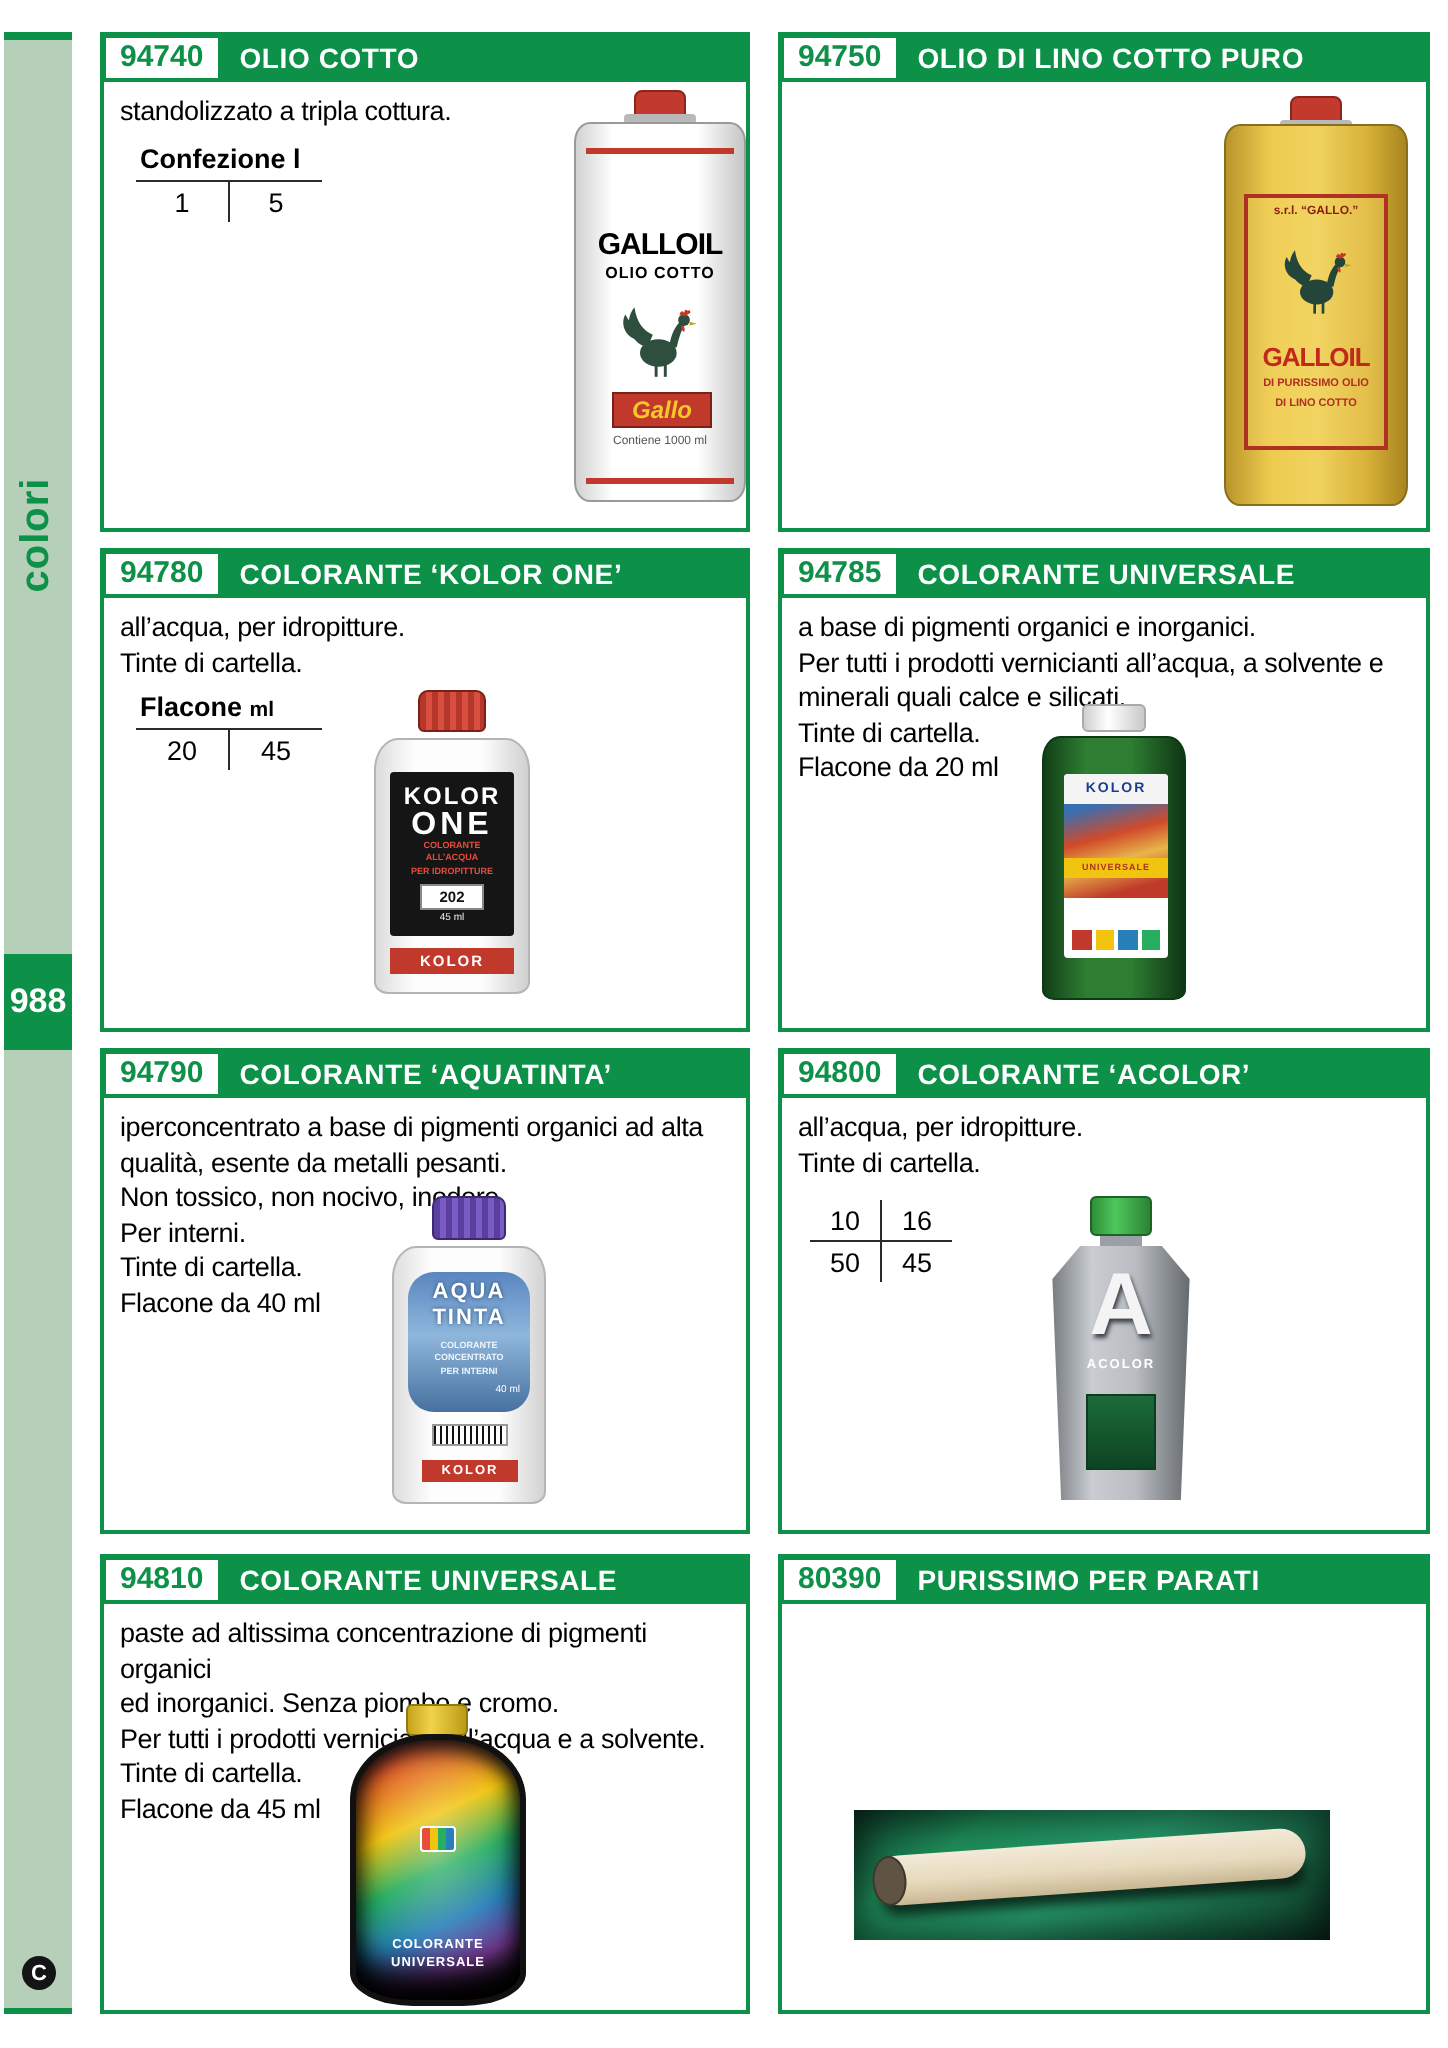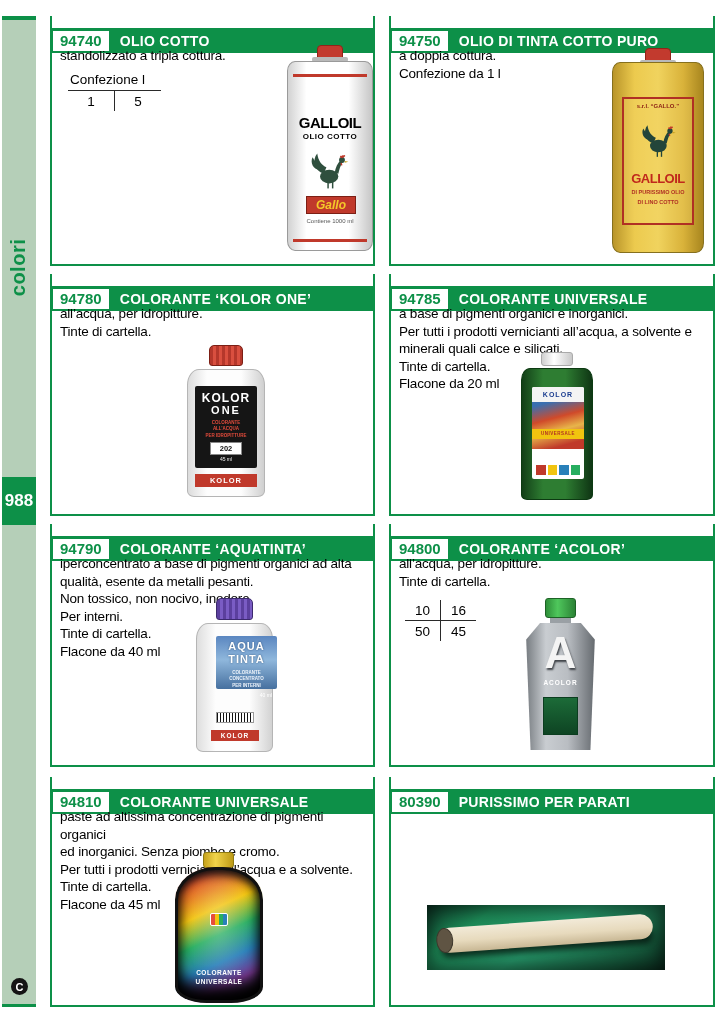--- a/index.html
+++ b/index.html
@@ -13,29 +13,29 @@
   .sidebar .cap-bottom{position:absolute;left:0;bottom:0;width:100%;height:3px;background:#0d9048;}
   .side-label{position:absolute;left:0;top:206px;width:34px;height:90px;display:flex;align-items:center;justify-content:center;}
   .side-label span{transform:rotate(-90deg);font-size:20px;font-weight:bold;color:#0d9048;letter-spacing:.5px;white-space:nowrap;}
   .page-num{position:absolute;left:0;top:461px;width:34px;height:48px;background:#0d9048;color:#fff;
             display:flex;align-items:center;justify-content:center;font-size:17px;font-weight:bold;}
   .copyright{position:absolute;left:9px;top:962px;width:17px;height:17px;border-radius:50%;background:#141414;
              color:#fff;font-size:11px;font-weight:bold;display:flex;align-items:center;justify-content:center;}
 
   
   .cell{position:absolute;background:#fff;border:2px solid #0d9048;border-top:none;box-sizing:border-box;}
-  .cell-head{position:absolute;left:-2px;top:0;right:-2px;height:25px;background:#0d9048;display:flex;align-items:center;margin-top:12px;}
+  .cell-head{position:absolute;left:-2px;top:0;right:-2px;height:25px;background:#0d9048;display:flex;align-items:center;}
   .code{margin-left:3px;background:#fff;color:#0d9048;font-weight:bold;font-size:15px;padding:1px 7px 2px;line-height:17px;}
   .cell-title{color:#fff;font-weight:bold;font-size:14px;margin-left:11px;letter-spacing:.3px;white-space:nowrap;}
   .desc{position:absolute;left:8px;top:31px;right:4px;margin:0;font-size:13.5px;line-height:1.3;
         letter-spacing:-.2px;white-space:pre-line;}
 
   
   .mini{position:absolute;border-collapse:collapse;font-size:13.5px;color:#000;}
-  .mini th{font-weight:normal;text-align:left;padding:0 6px 3px 2px;border-bottom:1.5px solid #2a2a2a;white-space:nowrap;}
+  .mini th{font-weight:bold;text-align:left;padding:0 6px 3px 2px;border-bottom:1.5px solid #2a2a2a;white-space:nowrap;}
   .mini td{width:46px;text-align:center;padding:3px 0 2px;}
   .mini td:first-child{border-right:1.5px solid #2a2a2a;}
   .mini .unit{font-size:10.5px;}
   .mini-c th{text-align:center;border-bottom:1.5px solid #2a2a2a;padding:0 9px 2px;vertical-align:middle;line-height:1.05;}
   .mini-c th:first-child,.mini-c td:first-child{border-right:1.5px solid #2a2a2a;}
   .mini-c td{width:auto;padding:3px 10px 2px;}
   .mini-c tr.r1 td{border-bottom:1.5px solid #2a2a2a;text-align:right;}
 
   
   .prod{position:absolute;}
@@ -63,21 +63,21 @@
   .ycan-l1{left:0;right:0;top:90px;text-align:center;font-size:5.5px;font-weight:bold;color:#b03024;}
   .ycan-l2{left:0;right:0;top:100px;text-align:center;font-size:5.5px;font-weight:bold;color:#b03024;}
 
   
   .rib-red{left:22px;top:0;width:34px;height:21px;border-radius:5px 5px 3px 3px;border:1px solid #7c1f15;
            background:repeating-linear-gradient(90deg,#b5372b 0 3px,#d94f3f 3px 6px);}
   .k1-body{left:0;top:24px;width:78px;height:128px;border:1px solid #b5b5b5;border-radius:12px 12px 7px 7px/16px 16px 6px 6px;
            background:linear-gradient(90deg,#dcdcdc,#fdfdfd 25%,#fdfdfd 70%,#d0d0d0);}
   .k1-label{left:7px;top:16px;width:62px;height:82px;background:#151515;border-radius:2px;color:#fff;}
   .k1-b1{left:0;right:0;top:5px;text-align:center;font-weight:bold;font-size:12px;letter-spacing:1px;}
-  .k1-b2{left:0;right:0;top:18px;text-align:center;font-weight:bold;font-size:11px;letter-spacing:2px;}
+  .k1-b2{left:0;right:0;top:18px;text-align:center;font-weight:bold;font-size:16px;letter-spacing:2px;}
   .k1-desc{left:0;right:0;top:34px;text-align:center;font-size:4.5px;line-height:1.4;color:#e74c3c;white-space:pre-line;font-weight:bold;}
   .k1-num{left:15px;top:56px;width:32px;background:#fff;color:#111;text-align:center;font-weight:bold;font-size:7.5px;
           border:1px solid #888;padding:1px 0;}
   .k1-size{left:0;right:0;top:70px;text-align:center;font-size:5px;color:#eee;}
   .k1-band{left:7px;top:104px;width:62px;height:13px;background:#c0392b;color:#fff;text-align:center;
            font-weight:bold;font-size:7.5px;line-height:13px;letter-spacing:1px;}
 
   
   .g-cap{left:20px;top:0;width:32px;height:14px;background:linear-gradient(90deg,#cfcfcf,#ffffff 40%,#c9c9c9);
          border:1px solid #aaa;border-radius:3px;}
@@ -90,21 +90,21 @@
   .g-label-band{left:0;right:0;top:42px;height:10px;background:#f1c40f;color:#b03024;text-align:center;
                 font-weight:bold;font-size:4.5px;line-height:10px;letter-spacing:.5px;}
   .g-chips{left:4px;right:4px;bottom:4px;height:10px;display:flex;gap:2px;}
   .g-chips i{flex:1;}
 
   
   .rib-purple{left:20px;top:0;width:37px;height:22px;border-radius:5px 5px 3px 3px;border:1px solid #3c2a6e;
               background:repeating-linear-gradient(90deg,#5b3f9e 0 3px,#7a5cc4 3px 6px);}
   .aq-body{left:0;top:25px;width:77px;height:129px;border:1px solid #b5b5b5;border-radius:12px 12px 7px 7px/16px 16px 6px 6px;
            background:linear-gradient(90deg,#dedede,#fdfdfd 25%,#fdfdfd 70%,#d2d2d2);}
-  .aq-label{left:19px;top:12px;width:61px;height:53px;border-radius:2px;color:#fff;
+  .aq-label{left:7px;top:12px;width:61px;height:70px;border-radius:13px;color:#fff;
             background:linear-gradient(180deg,#5a86c0,#8fb7dc 45%,#46709f);}
   .aq-b1{left:0;right:0;top:4px;text-align:center;font-weight:bold;font-size:11px;letter-spacing:1px;text-shadow:0 0 2px #2a4d77;}
   .aq-b2{left:0;right:0;top:17px;text-align:center;font-weight:bold;font-size:11px;letter-spacing:1px;text-shadow:0 0 2px #2a4d77;}
   .aq-desc{left:0;right:0;top:34px;text-align:center;font-size:4.5px;line-height:1.4;white-space:pre-line;font-weight:bold;color:#eef4fb;}
   .aq-size{right:5px;top:56px;font-size:5px;color:#fff;}
   .aq-bar{left:19px;top:88px;width:38px;height:11px;
           background:repeating-linear-gradient(90deg,#111 0 1px,#fff 1px 3px);border:1px solid #999;}
   .aq-band{left:14px;top:106px;width:48px;height:11px;background:#c0392b;color:#fff;text-align:center;
            font-weight:bold;font-size:6.5px;line-height:11px;letter-spacing:1px;}
 
@@ -199,24 +199,22 @@
         <div class="abs can-badge">Gallo</div>
         <div class="abs can-note">Contiene 1000 ml</div>
         <div class="abs can-line" style="bottom:8px"></div>
       </div>
     </div>
   </section>
 
   <section class="cell" style="left:389px;top:16px;width:326px;height:250px">
     <header class="cell-head">
       <span class="code">94750</span>
-      <span class="cell-title">OLIO DI TINTA COTTO PURO</span>
-    </header>
-    <p class="desc">a doppia cottura.
-Confezione da 1 l</p>
+      <span class="cell-title">OLIO DI LINO COTTO PURO</span>
+    </header>
     <div class="prod" style="left:221px;top:32px;width:92px;height:205px">
       <div class="abs can-cap" style="left:33px"></div>
       <div class="abs can-base" style="left:28px"></div>
       <div class="abs ycan-body">
         <div class="abs ycan-label">
           <div class="abs ycan-top">s.r.l. “GALLO.”</div>
           <svg class="abs" style="left:16px;top:16px" width="40" height="52" viewBox="0 0 48 48">
             <g fill="#23453a">
               <path d="M16 27 C6 24 3 12 9 5 C10 13 14 18 19 20 Z"></path>
               <path d="M13 23 C4 23 1 14 4 9 C7 15 11 17 15 18 Z"></path>
@@ -238,20 +236,32 @@
     </div>
   </section>
 
   <section class="cell" style="left:50px;top:274px;width:325px;height:242px">
     <header class="cell-head">
       <span class="code">94780</span>
       <span class="cell-title">COLORANTE ‘KOLOR ONE’</span>
     </header>
     <p class="desc">all’acqua, per idropitture.
 Tinte di cartella.</p>
+    <table class="mini" style="left:16px;top:72px">
+      <tbody>
+          <tr>
+            <th colspan="2">
+        <span>Flacone</span> <span class="unit">ml</span></th>
+          </tr>
+      <tr>
+        <td>20</td>
+        <td>45</td>
+      </tr>
+    </tbody>
+      </table>
     <div class="prod" style="left:135px;top:71px;width:78px;height:152px">
       <div class="abs rib-red"></div>
       <div class="abs k1-body">
         <div class="abs k1-label">
           <div class="abs k1-b1">KOLOR</div>
           <div class="abs k1-b2">ONE</div>
           <div class="abs k1-desc">COLORANTE
 ALL’ACQUA
 PER IDROPITTURE</div>
           <div class="abs k1-num">202</div>

